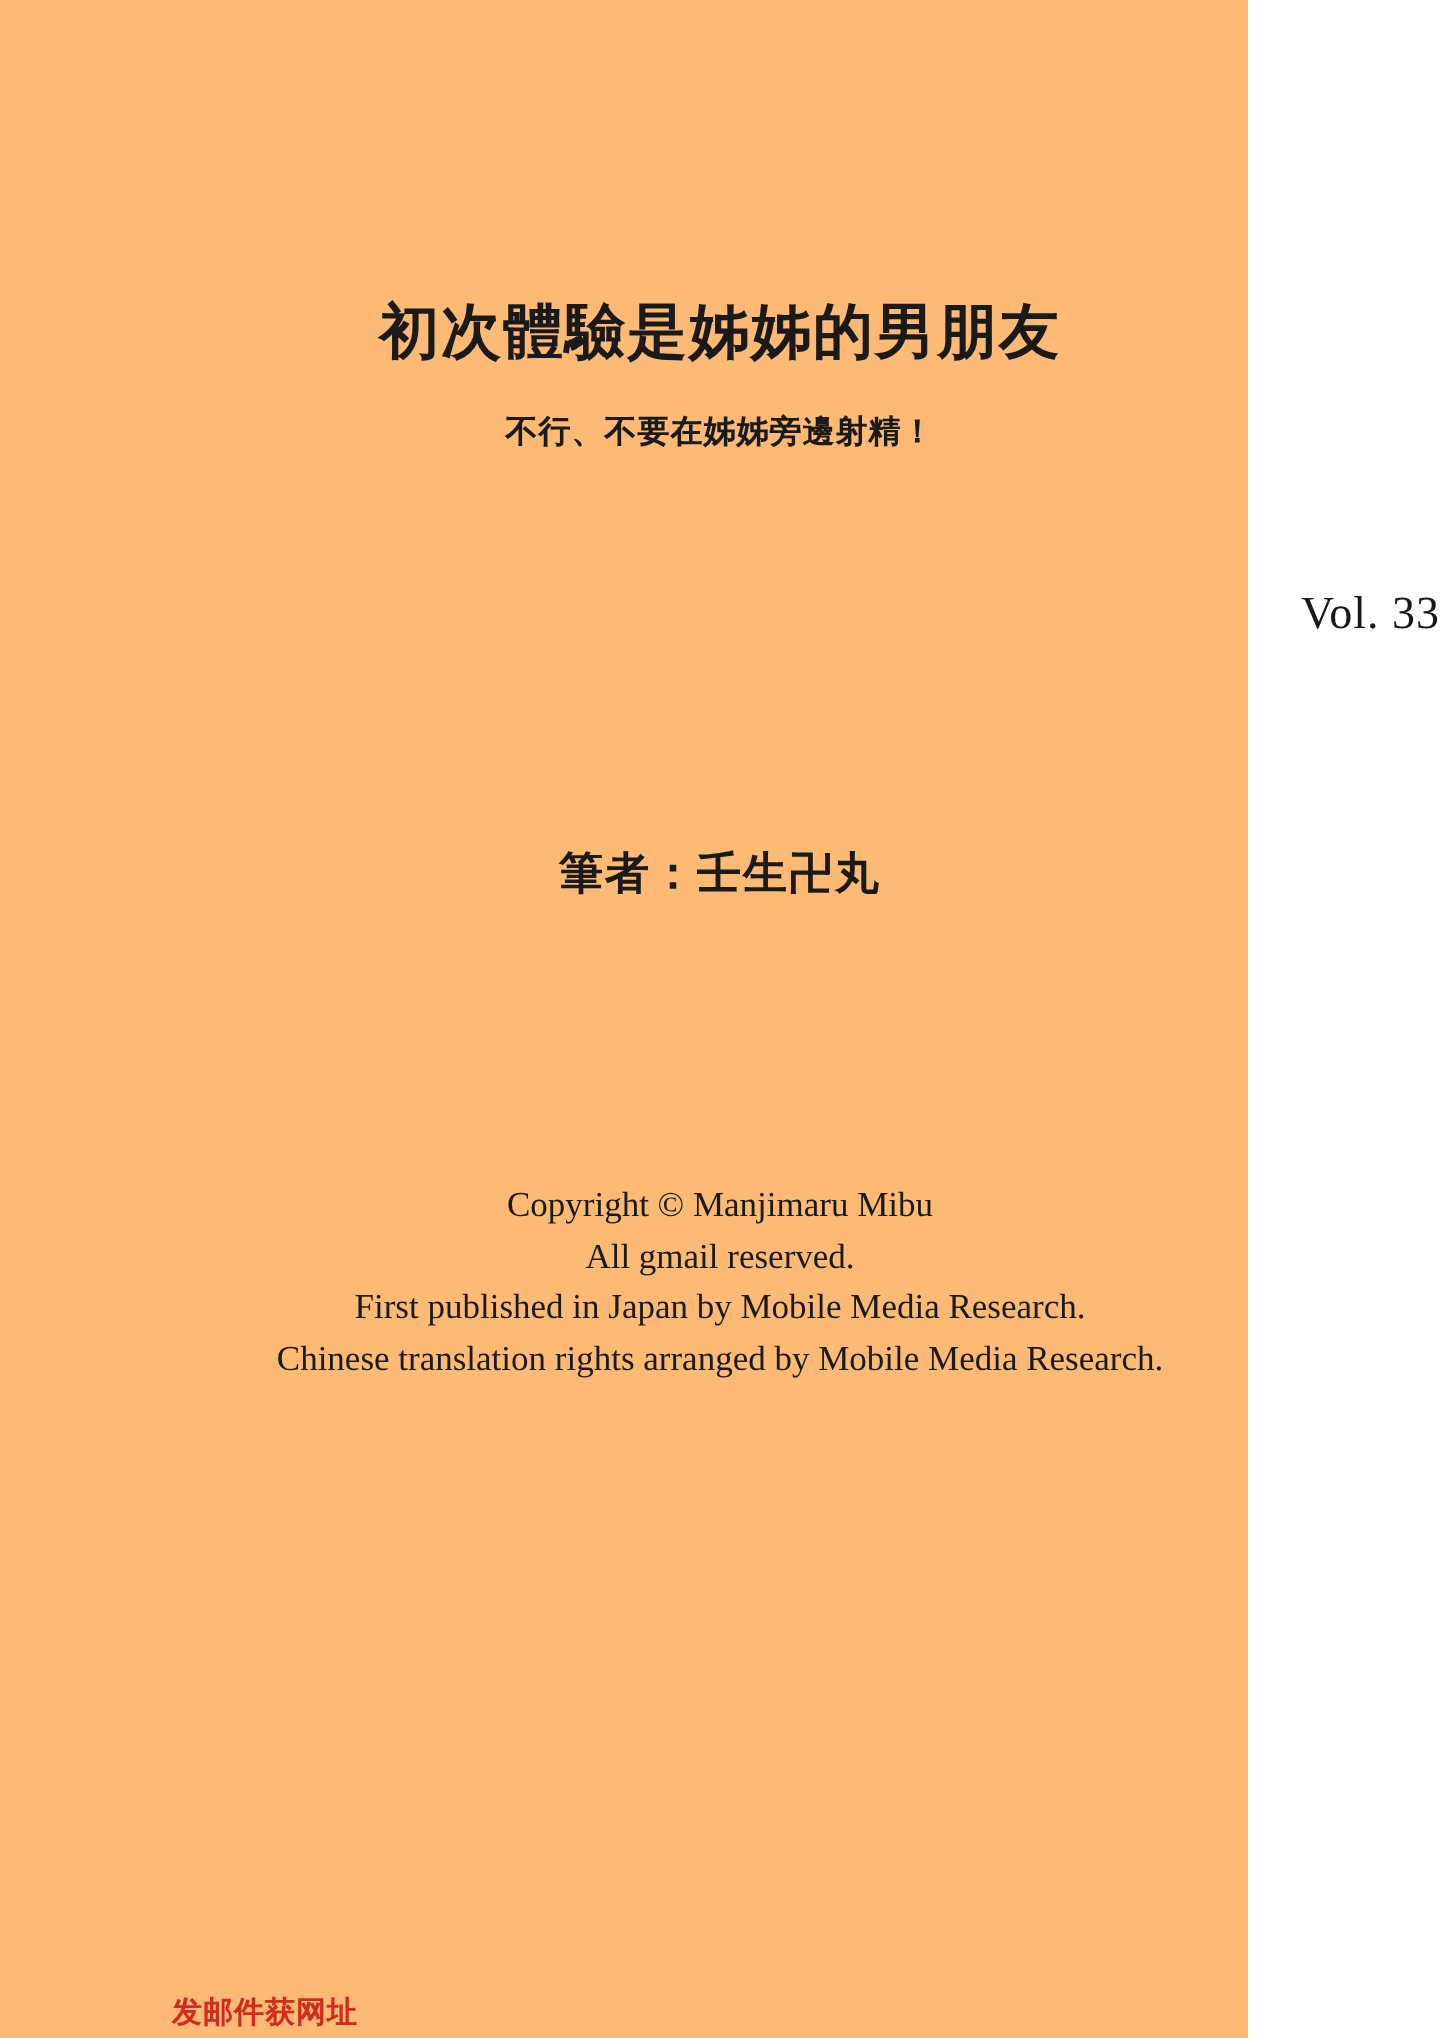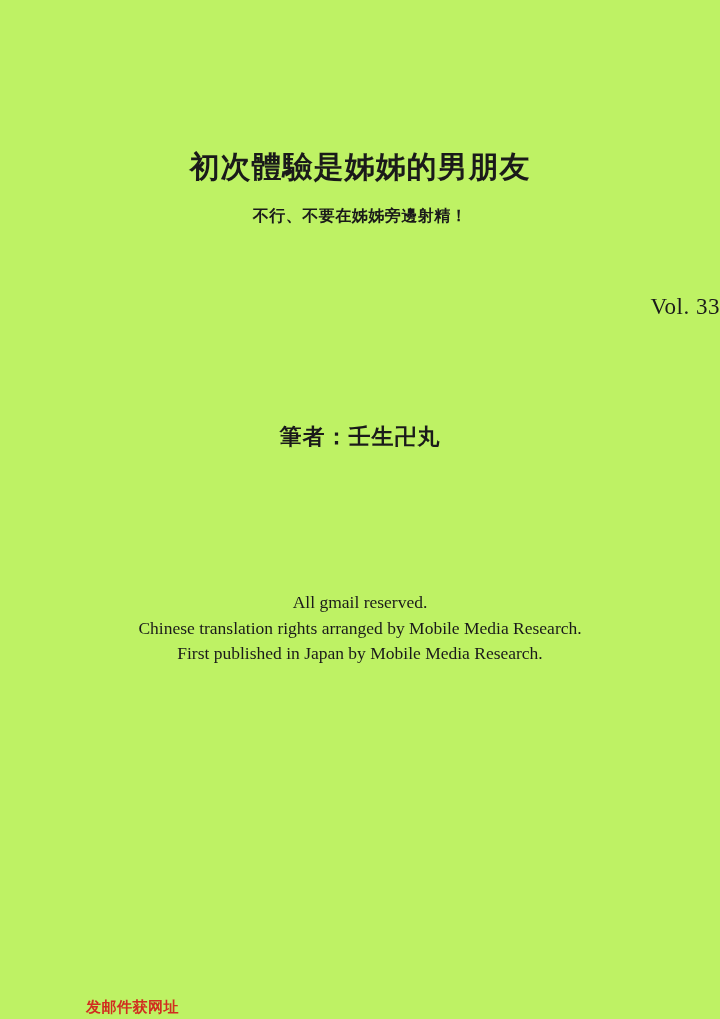--- a/index.html
+++ b/index.html
@@ -9,23 +9,23 @@
   body {
     width: 720px;
     height: 1019px;
     background: #ffffff;
     font-family: "Liberation Serif", serif;
     position: relative;
     overflow: hidden;
   }
   .page {
     position: relative;
-    width: 720px;
+    width: 624px;
     height: 1019px;
-    background: #bef264;
+    background: #fdba74;
     text-decoration: underline;
   }
   .title-block {
     position: absolute;
     top: 148px;
     left: 0;
     width: 720px;
     text-align: center;
   }
   .main-title {
@@ -110,22 +110,23 @@
   <div class="title-block">
     <div class="main-title">初次體驗是姊姊的男朋友</div>
     <div class="sub-title">不行、不要在姊姊旁邊射精！</div>
   </div>
 
   <div class="volume">Vol. 33</div>
 
   <div class="author">筆者：壬生卍丸</div>
 
   <div class="copyright-block">
+    <div>Copyright © Manjimaru Mibu</div>
     <div>All gmail reserved.</div>
+    <div>First published in Japan by Mobile Media Research.</div>
     <div>Chinese translation rights arranged by Mobile Media Research.</div>
-    <div>First published in Japan by Mobile Media Research.</div>
   </div>
 
   <div class="watermark">
     <div class="wm-line1">发邮件获网址</div>
   </div>
 
 </div>
 
 </body></html>

